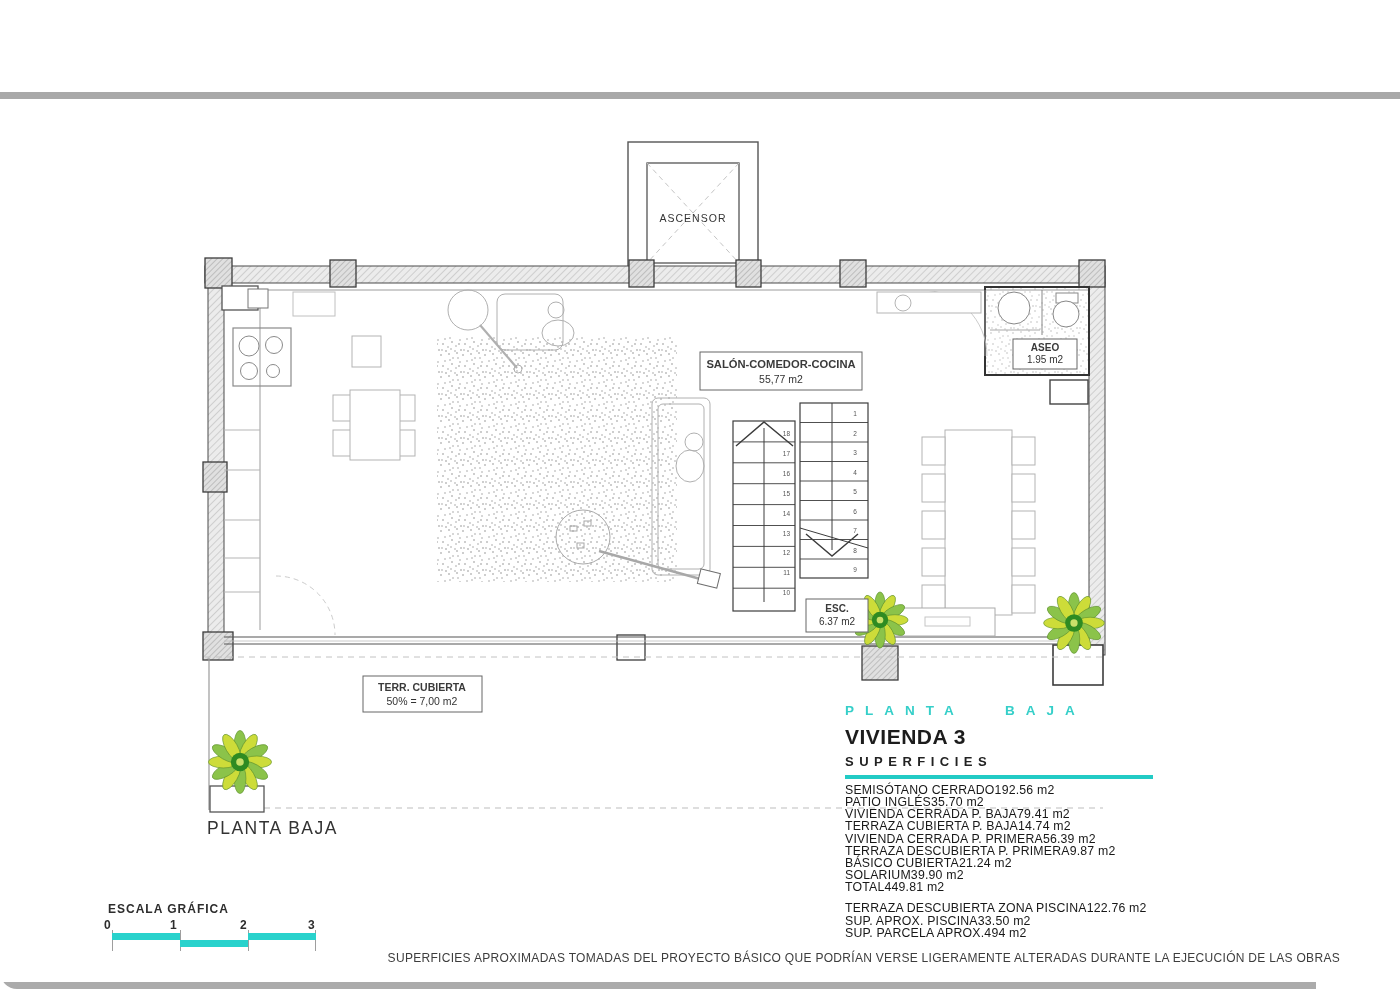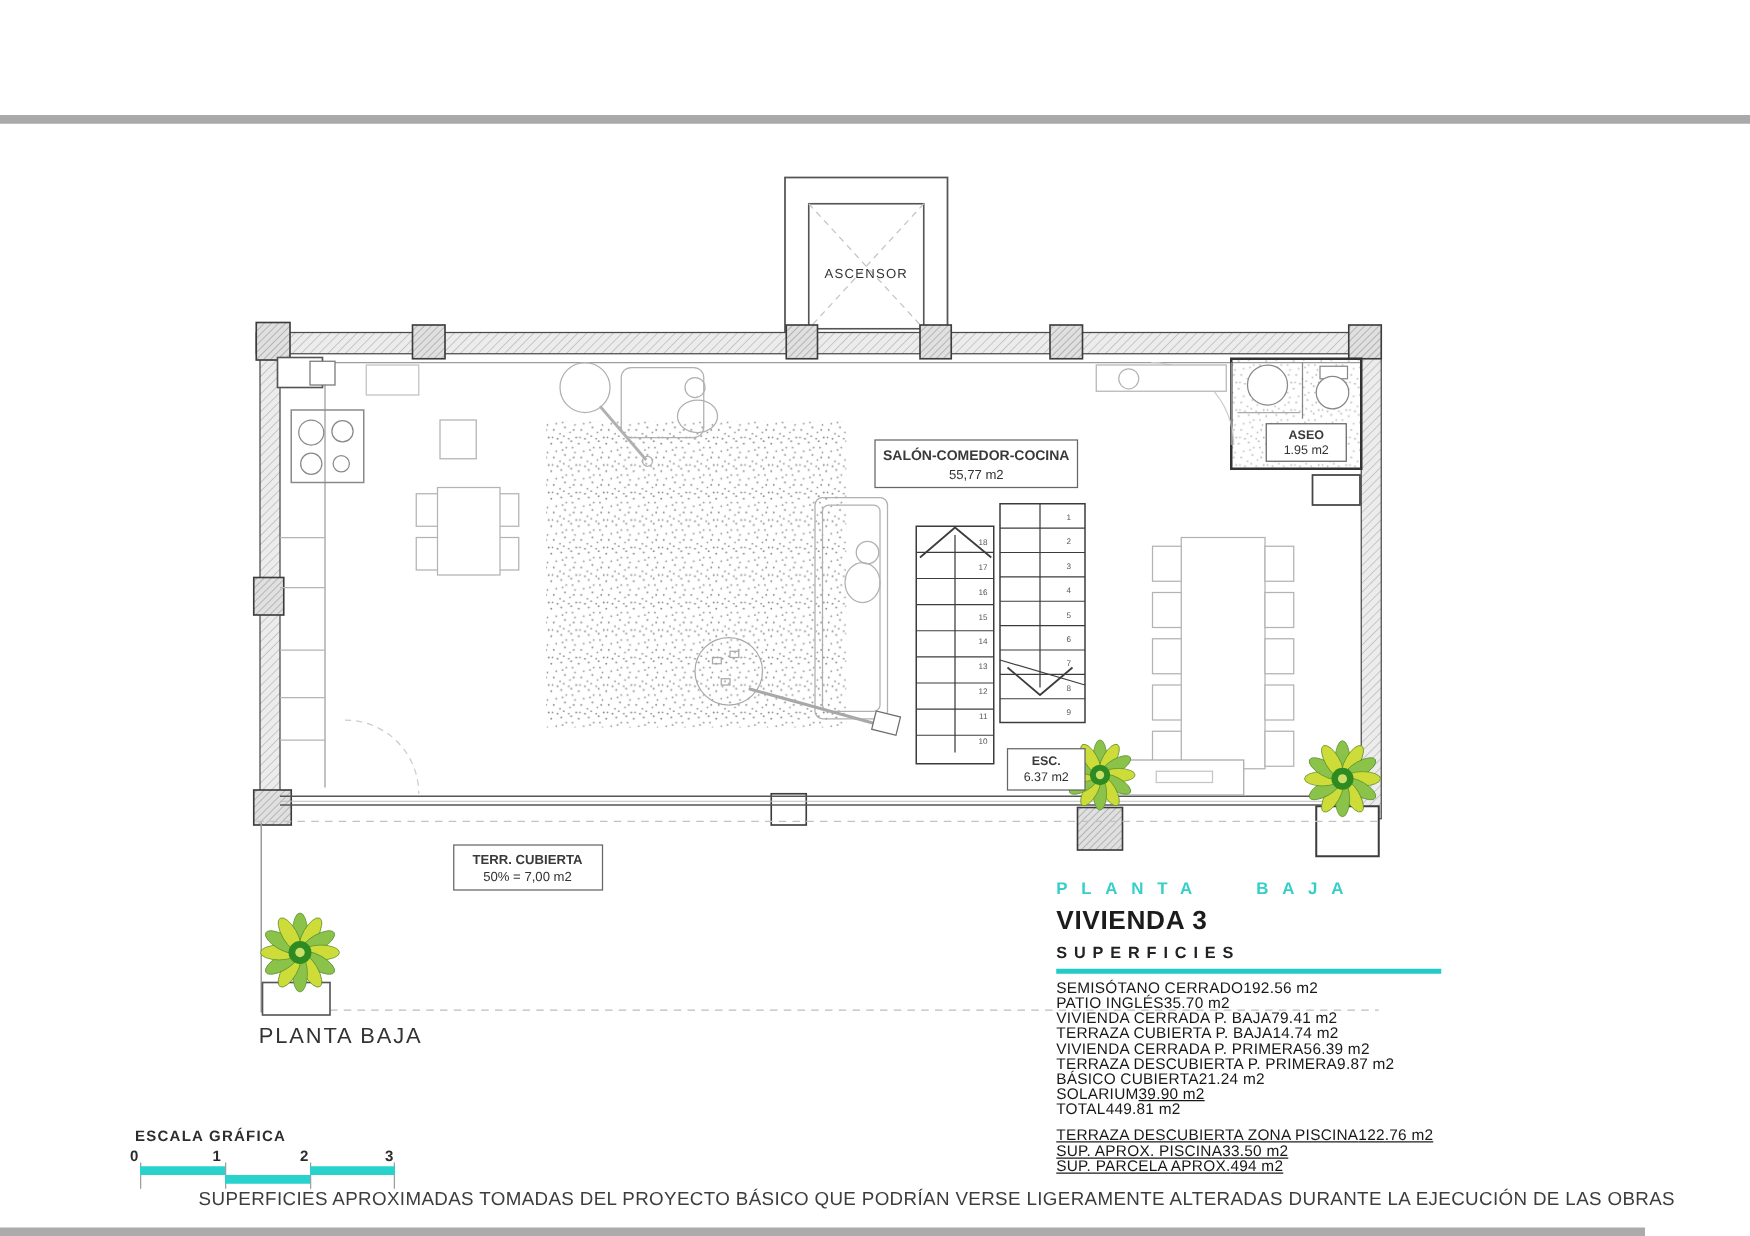--- a/index.html
+++ b/index.html
@@ -1,43 +1,43 @@
 <!DOCTYPE html>
 <html><head>
 <meta charset="utf-8">
 <style>
   html,body{margin:0;padding:0;background:#fff;}
   .page{position:relative;width:1400px;height:989px;background:#ffffff;overflow:hidden;
-        font-family:"Liberation Sans",sans-serif;color:#1e1e1e;}
+        font-family:"Liberation Sans",sans-serif;color:#1e1e1e;border-radius:17px;}
   .top-bar{position:absolute;left:0;top:92px;width:1400px;height:7px;background:#a9a9a9;}
   .bottom-bar{position:absolute;left:0;top:982px;width:1316px;height:7px;background:#ababab;}
   svg.plan{position:absolute;left:0;top:0;}
   svg text{font-family:"Liberation Sans",sans-serif;fill:#333;}
   .lbl{font-weight:bold;fill:#3a3a3a;}
   .step-num{font-size:6.5px;fill:#555;}
 
   
   .info-panel{position:absolute;left:845px;top:703px;width:310px;}
   .floor-title{color:#35cfc9;font-size:13.5px;font-weight:bold;letter-spacing:11px;word-spacing:26px;white-space:nowrap;}
   .unit-title{margin-top:7px;font-size:21px;font-weight:bold;color:#1c1c1c;letter-spacing:.5px;}
   .section-title{margin-top:5px;font-size:13px;font-weight:bold;letter-spacing:5.5px;color:#222;}
   .rule{margin-top:6px;width:308px;height:4px;background:#22cbc5;}
   .sup-table{margin-top:5px;}
-  .sup-table.second{margin-top:9px;text-decoration:underline;}
+  .sup-table.second{margin-top:9px;}
   .sup-row{display:flex;justify-content:flex-start;line-height:12.15px;font-size:12.3px;color:#181818;letter-spacing:.2px;white-space:nowrap;}
-  .sup-value.u{text-decoration:underline;}
+  .sup-value.u{}
 
   
   .scale-title{position:absolute;left:108px;top:902px;font-size:12px;font-weight:600;letter-spacing:1px;color:#2d2d2d;}
   .scale-num{position:absolute;top:918px;font-size:12px;font-weight:600;color:#2d2d2d;}
   .scale-bar{position:absolute;left:112px;top:933px;width:204px;height:16px;}
   .seg{position:absolute;height:7px;background:#29d2cc;}
   .tickline{position:absolute;top:-3px;width:1px;height:21px;background:#9e9e9e;}
 
-  .disclaimer{position:absolute;right:60px;top:951px;font-size:15px;letter-spacing:.3px;color:#3d3d3d;white-space:nowrap;}
+  .disclaimer{position:absolute;right:60px;top:951px;font-size:12px;letter-spacing:.3px;color:#3d3d3d;white-space:nowrap;}
 </style>
 </head>
 <body>
 
 <div class="page">
   <div class="top-bar"></div>
 
   <svg class="plan" id="plan-svg" width="1400" height="989" viewBox="0 0 1400 989">
     <defs>
       <pattern id="hatch" width="5" height="5" patternUnits="userSpaceOnUse" patternTransform="rotate(45)">

